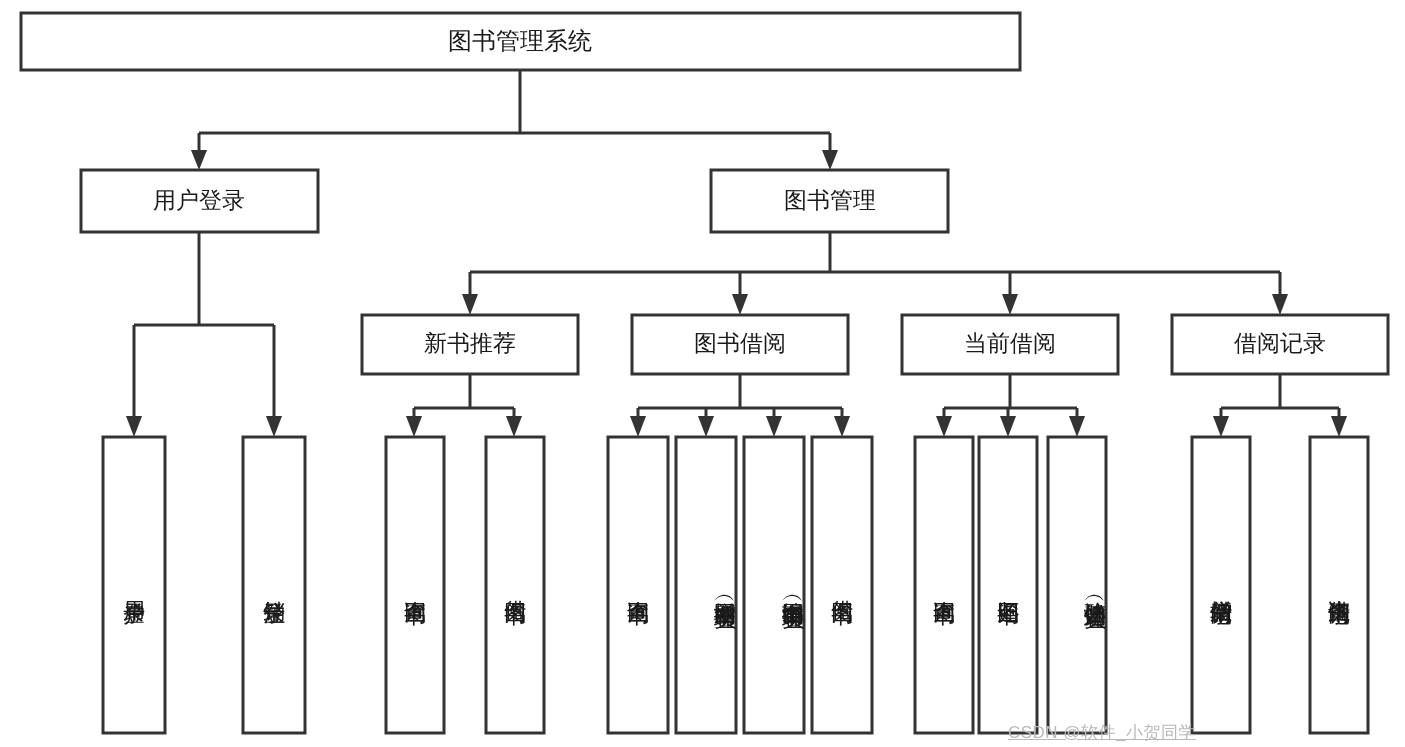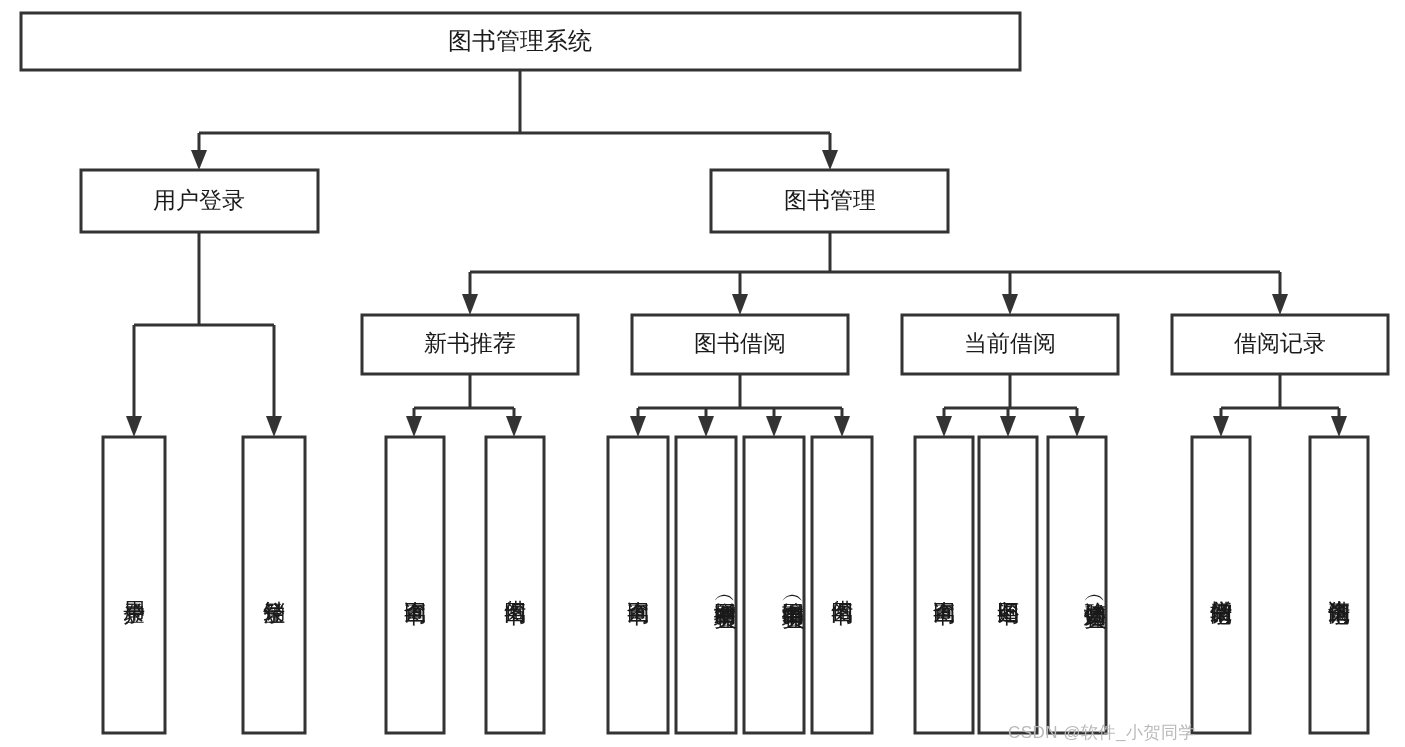--- a/index.html
+++ b/index.html
@@ -69,20 +69,21 @@
   }
   .watermark {
     position: absolute;
     right: 8px;
     bottom: 3px;
     font-family: "Liberation Sans", "DejaVu Sans", sans-serif;
     font-size: 17px;
     color: #b9b9b9;
     white-space: nowrap;
     letter-spacing: 0.5px;
+    text-decoration: underline;
   }
 </style>
 </head>
 <body>
 
 <div id="diagram-root">
 
   <svg id="flow-svg" viewBox="0 0 1405 747">
 
     <g>

